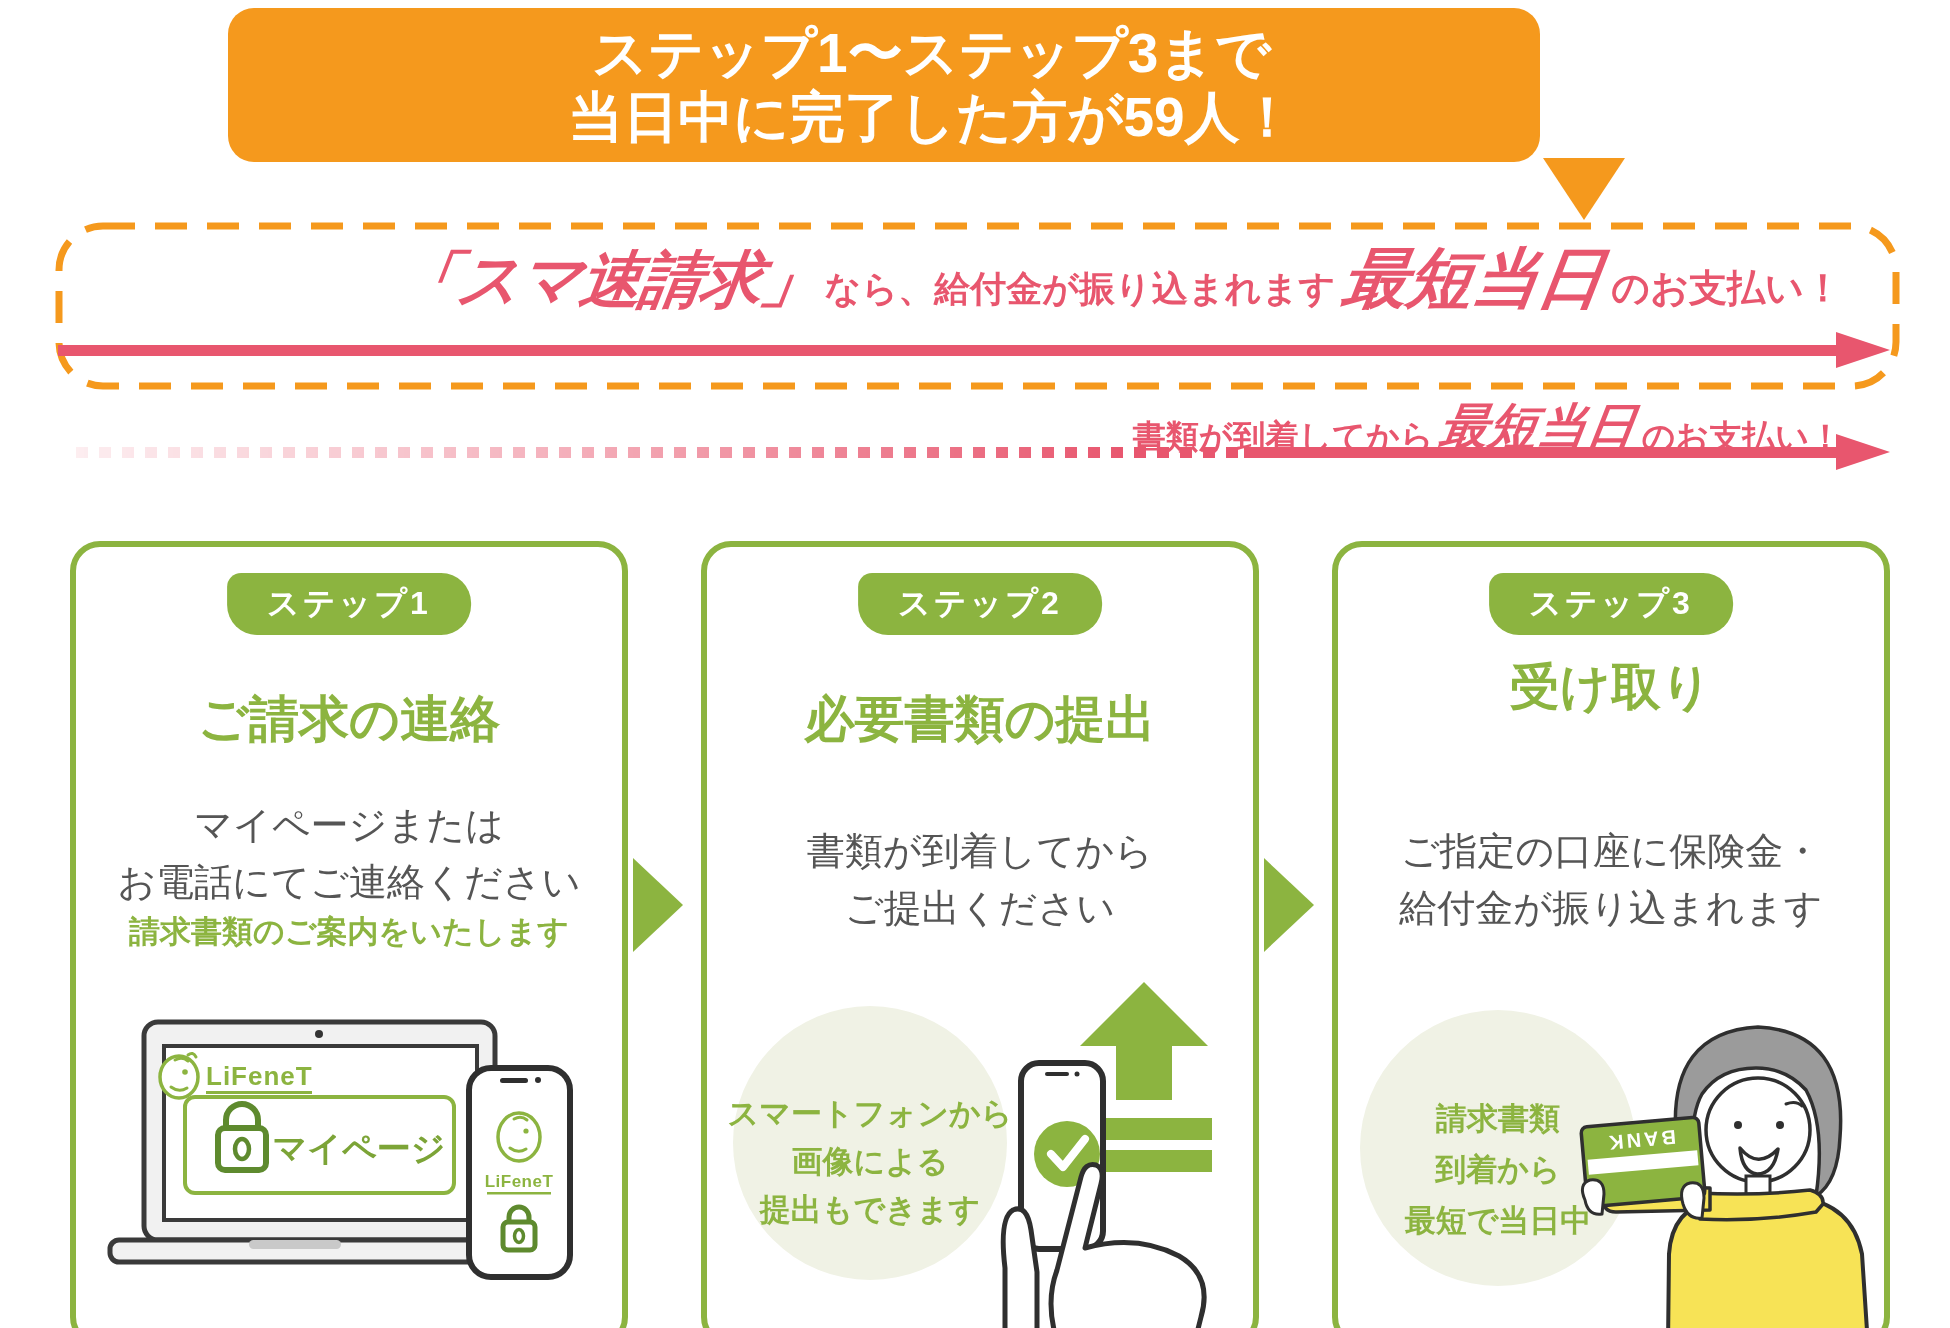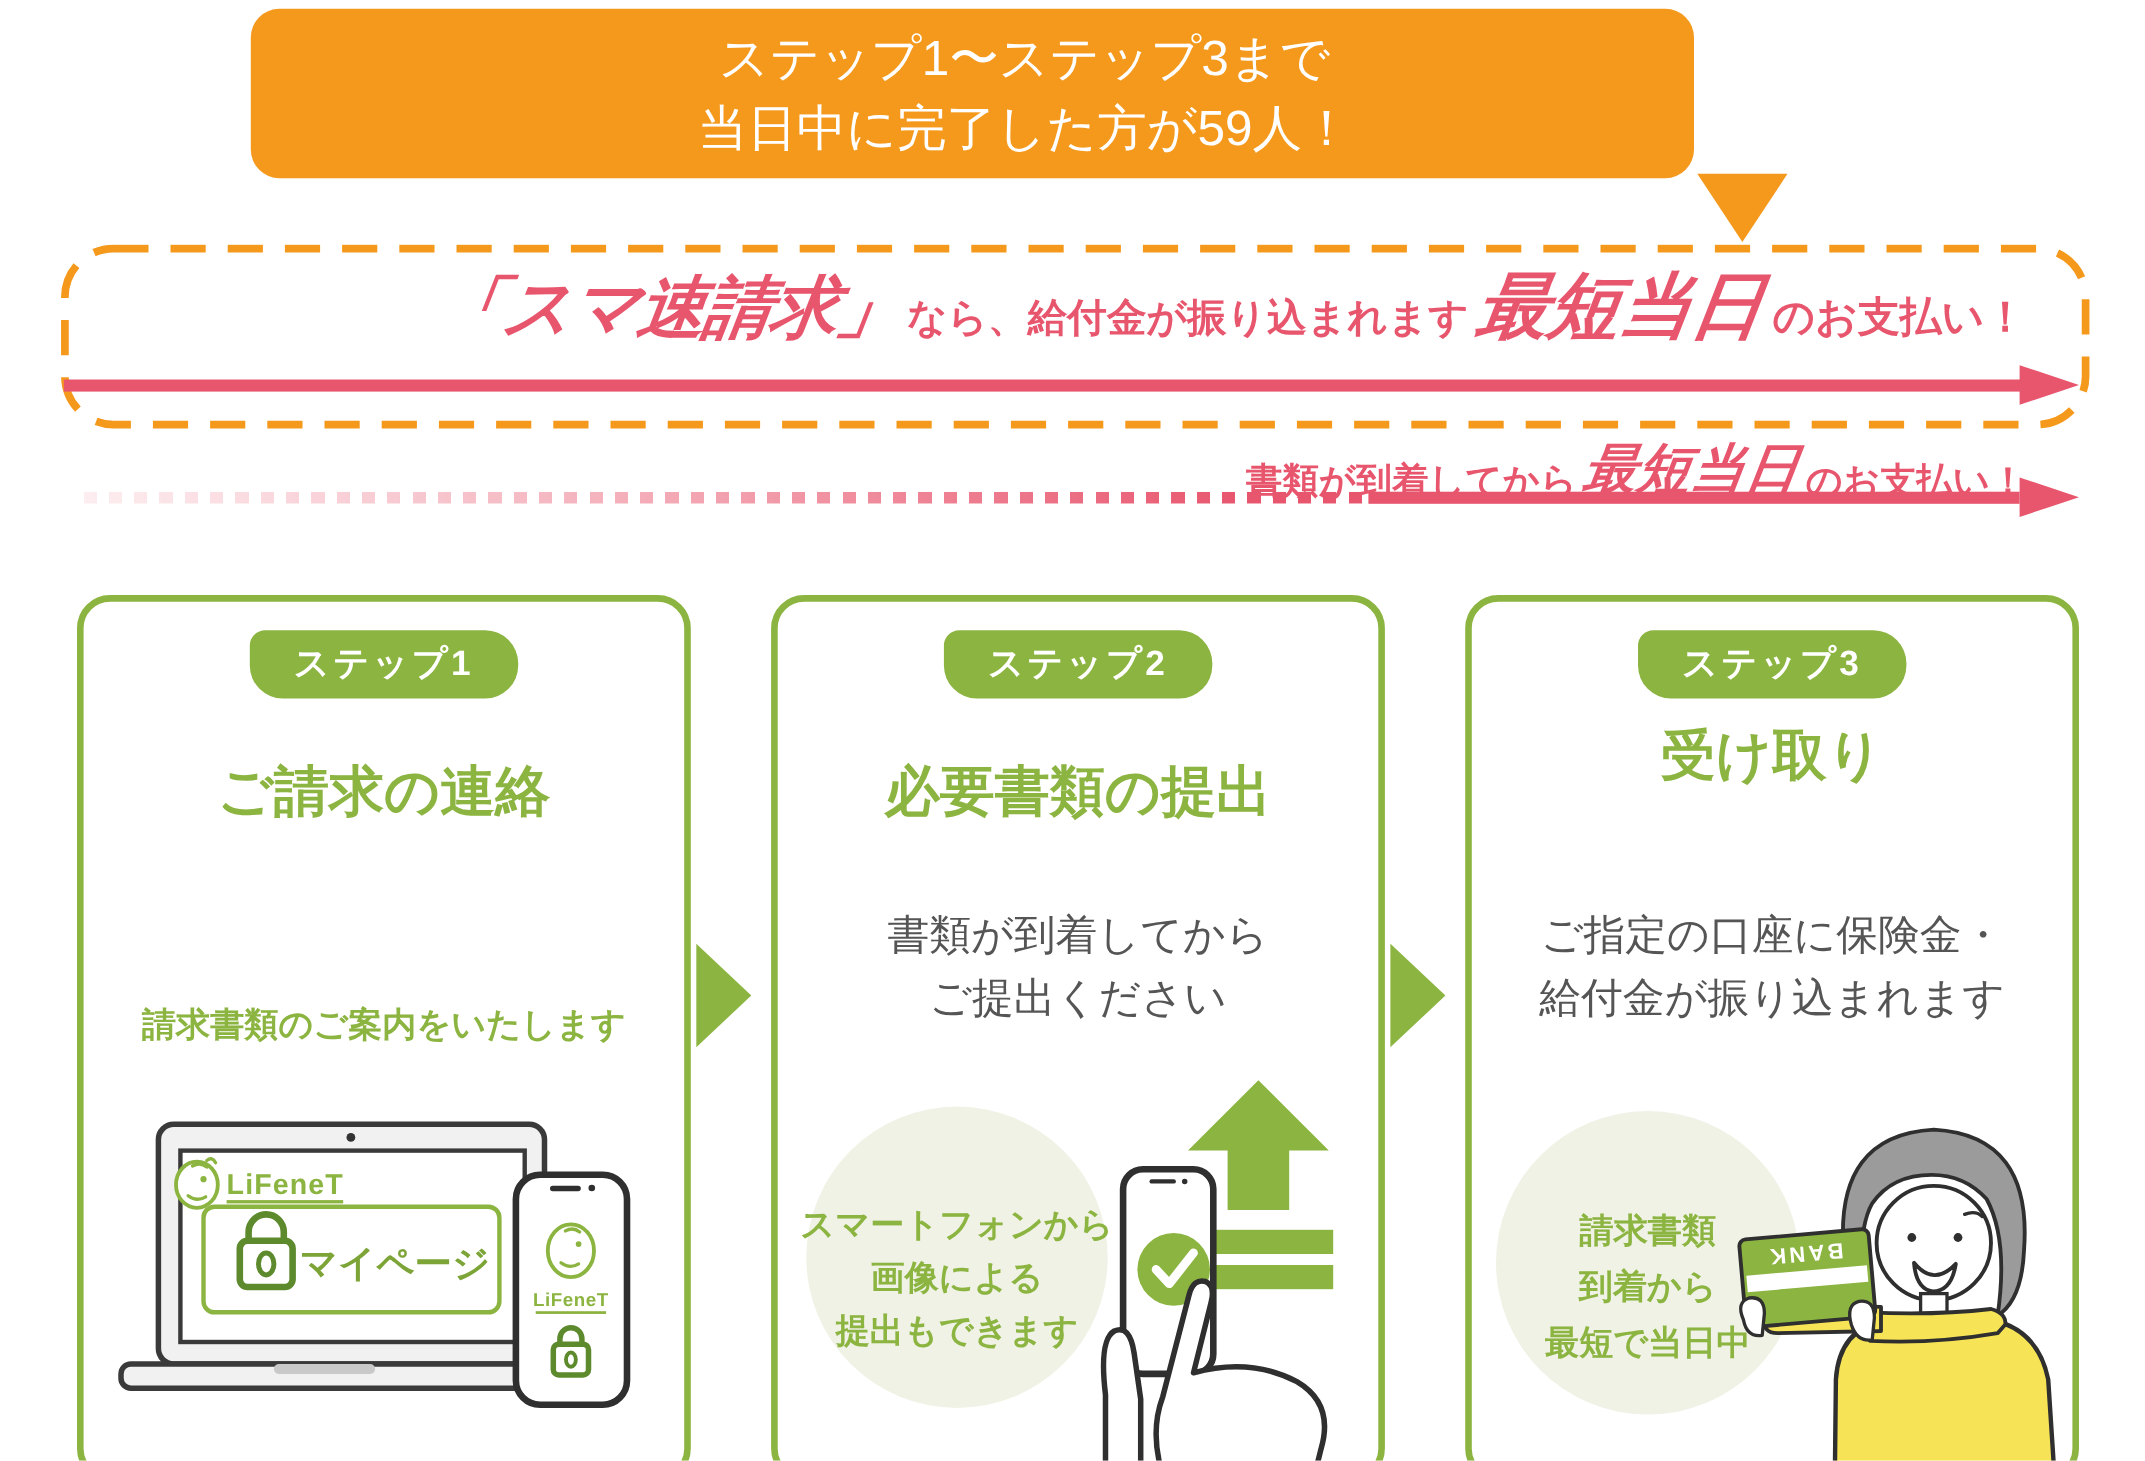--- a/index.html
+++ b/index.html
@@ -3,21 +3,21 @@
 <meta charset="utf-8">
 <style>
   html,body{margin:0;padding:0;background:#fff;}
   .stage{position:relative;width:1950px;height:1328px;background:#fff;overflow:hidden;
          font-family:"Liberation Sans","DejaVu Sans",sans-serif;}
 
   
   .bubble{position:absolute;left:228px;top:8px;width:1312px;height:154px;background:#F5991D;
           border-radius:26px;display:flex;flex-direction:column;justify-content:center;
           align-items:center;padding-left:95px;box-sizing:border-box;}
-  .bubble-line{color:#fff;font-weight:normal;font-size:45px;line-height:64px;white-space:nowrap;}
+  .bubble-line{color:#fff;font-weight:bold;font-size:55px;line-height:64px;white-space:nowrap;}
   .bubble-tail{position:absolute;left:1543px;top:158px;width:0;height:0;
                border-left:41px solid transparent;border-right:41px solid transparent;
                border-top:62px solid #F5991D;}
 
   
   .dashed-box{position:absolute;left:55px;top:222px;}
 
   .banner-line{position:absolute;display:flex;align-items:baseline;white-space:nowrap;color:#E8566E;}
   .banner-1{right:108px;top:234px;}
   .banner-2{right:108px;top:394px;align-items:flex-end;}
@@ -103,20 +103,24 @@
   <div class="a2-dots"></div>
   <div class="arrow-shaft a2-solid"></div>
   <div class="arrow-head a2-head"></div>
 
   <div class="card card1">
     <div class="badge">ステップ1</div>
     <div class="card-title">
       <span class="title-line">ご請求の連絡</span>
       <span class="title-line"></span>
     </div>
+    <div class="card-body">
+      <span class="body-line">マイページまたは</span>
+      <span class="body-line">お電話にてご連絡ください</span>
+    </div>
     <div class="card-note">請求書類のご案内をいたします</div>
 
     <svg class="illu illu1" width="546" height="335" viewBox="0 0 546 335">
 
       <g>
         <rect x="68" y="25" width="351" height="218" rx="14" class="lt-body"></rect>
         <circle cx="243" cy="37" r="4" fill="#333"></circle>
         <rect x="88" y="49" width="313" height="174" fill="#ffffff" stroke="#3A3A3A" stroke-width="4"></rect>
         <rect x="34" y="243" width="402" height="22" rx="9" class="lt-body"></rect>
         <rect x="173" y="243" width="92" height="9" rx="4.5" fill="#C9C9C9" stroke="none"></rect>

